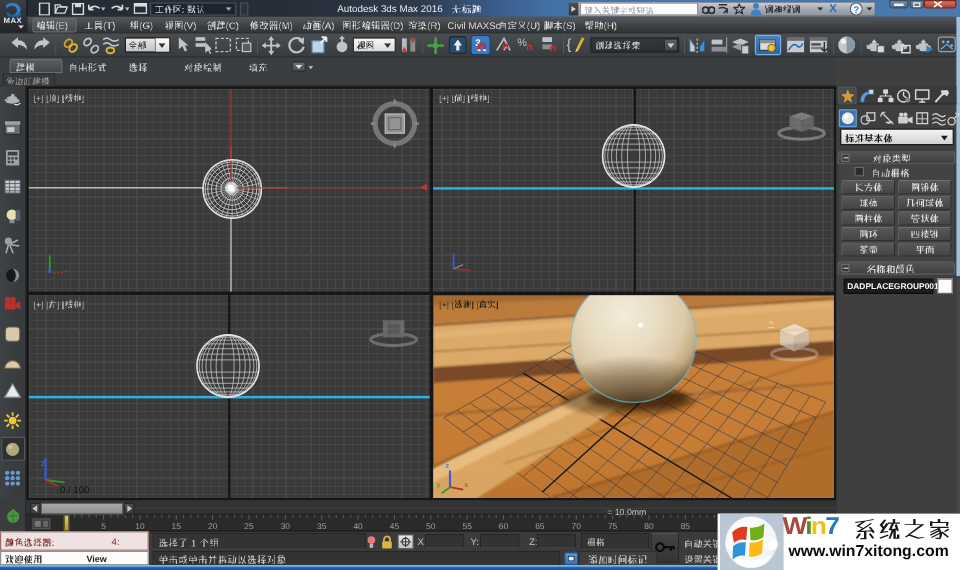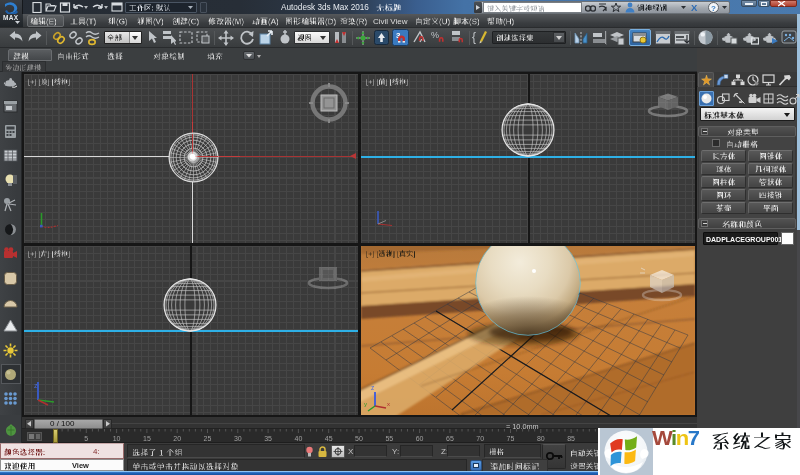--- a/index.html
+++ b/index.html
@@ -131,21 +131,21 @@
     </svg>
     <svg style="position:absolute;left:415px;top:15px;overflow:visible" width="38" height="14">
       <path transform="translate(0,9.2) scale(0.5)" d="M4 -3H12V0H4ZM12 -4H4V-6H12ZM12 -7H4V-9H12ZM8 -13 7 -13 5 -10H4V-11H3V1H4V0H12V1H13V-10H7Z M24 -4H29V-5H24V-7H28V-8H19V-7H23V-1L19 -2L20 -6L19 -6L17 0L18 1L19 -1L26 0H30V-1H27L24 -1ZM24 -13H23V-11H19V-11H17V-8H19V-10H29L28 -8L30 -8L31 -11H24Z M45 0 46 0Q46 -1 45 -1Q44 -2 43 -3Q42 -3 41 -4Q43 -6 44 -8Q45 -10 45 -12H44Q44 -9 40 -5Q38 -7 37 -8Q36 -10 36 -12H35Q35 -10 36 -8Q37 -6 39 -4Q38 -3 37 -2Q35 -1 34 0L35 0Q38 -2 40 -4Q41 -3 42 -2Q42 -2 44 -1ZM41 -10 42 -10 39 -13 38 -13Z M49 -4Q49 -6 50 -8Q50 -10 52 -12H53Q52 -10 51 -8Q50 -6 50 -4Q50 -2 51 0Q52 2 53 3H52Q50 2 50 0Q49 -2 49 -4Z M59 0Q58 0 57 0Q56 -1 55 -2Q55 -3 55 -4V-11H56V-4Q56 -3 57 -2Q58 -1 59 -1Q61 -1 61 -2Q62 -3 62 -4V-11H64V-4Q64 -3 63 -2Q63 -1 61 0Q60 0 59 0Z M69 -4Q69 -2 69 0Q68 2 66 3H65Q66 2 67 0Q68 -2 68 -4Q68 -6 67 -8Q66 -10 65 -12H66Q68 -10 69 -8Q69 -6 69 -4Z" fill="#e6e6e6"></path>
     </svg>
     <svg style="position:absolute;left:453px;top:15px;overflow:visible" width="29" height="14">
       <path transform="translate(0,9.2) scale(0.5)" d="M3 -7H4V-4H3ZM12 -3V-12H13V-3ZM4 -8H3L3 -12H4ZM7 -12V-10H6V-10H7V-7H6V-6H7L6 -1L9 -1L9 0L10 -1L10 -5L8 -5L9 -2L8 -2L8 -6H10V-7H9V-10H10V-10H9V-12ZM12 -12V-12H11V-12H11V-12H11V1H12V-2L15 -2V-12ZM2 -13 1 1 3 1 3 -3H4V0L4 0L3 0L6 1V-13H3L3 -13Z M31 -1 25 -9H31V-10H25V-13H23V-10H17V-9H23L17 -1L18 0L23 -7V-3H20V-2H23V1H25V-2H28V-3H25V-7L30 0Z M33 -4Q33 -6 34 -8Q34 -10 36 -12H37Q36 -10 35 -8Q34 -6 34 -4Q34 -2 35 0Q36 2 37 3H36Q34 2 34 0Q33 -2 33 -4Z M47 -3Q47 -2 46 -1Q45 0 43 0Q39 0 38 -3L40 -3Q40 -2 41 -1Q41 -1 43 -1Q44 -1 45 -2Q46 -2 46 -3Q46 -4 46 -4Q45 -4 45 -4Q44 -5 44 -5Q43 -5 42 -5Q41 -5 40 -6Q40 -6 39 -6Q39 -7 39 -7Q39 -8 39 -8Q39 -10 40 -10Q41 -11 43 -11Q45 -11 46 -11Q47 -10 47 -9L46 -8Q45 -9 45 -10Q44 -10 43 -10Q41 -10 41 -10Q40 -9 40 -8Q40 -8 40 -7Q41 -7 41 -7Q42 -7 43 -6Q44 -6 44 -6Q45 -6 45 -6Q46 -6 46 -5Q46 -5 47 -5Q47 -5 47 -4Q47 -4 47 -3Z M52 -4Q52 -2 52 0Q51 2 49 3H48Q50 2 50 0Q51 -2 51 -4Q51 -6 50 -8Q50 -10 48 -12H49Q51 -10 52 -8Q52 -6 52 -4Z" fill="#e6e6e6"></path>
     </svg>
     <svg style="position:absolute;left:487px;top:15px;overflow:visible" width="30" height="14">
       <path transform="translate(0,9.2) scale(0.5)" d="M3 -5Q4 -6 5 -7H8V-8H5Q5 -9 5 -9H8V-10H5Q5 -11 5 -11H8V-12H5Q5 -12 5 -13H4Q4 -12 4 -12H1V-11H4Q4 -11 4 -10H1V-9H4Q4 -9 4 -8H1V-7H3Q3 -6 2 -5ZM10 -5V-12H13L11 -10L13 -9V-7L11 -7L11 -6L14 -6V-9L13 -10L15 -13H10V-13H9V-5ZM9 -5H7V-4H4V-4H3V0H4V-3H7V1H9V-3H12V-1L10 -1L10 0L13 0V-4H9Z M22 -4V-2L19 -1V-4ZM19 -5V-8H22V-5ZM22 -9H19V-11H22ZM23 -12H19V-12H18V-1L17 0L17 0L24 -2L24 -2L23 -2ZM28 -13 27 -13 26 -10H24V-9H26L25 1L26 1L28 -9H29L29 -1L27 -1L27 0L30 0L31 -10H28Z M33 -4Q33 -6 34 -8Q34 -10 36 -12H37Q36 -10 35 -8Q34 -6 34 -4Q34 -2 35 0Q36 2 37 3H36Q34 2 34 0Q33 -2 33 -4Z M46 0V-5H40V0H39V-11H40V-6H46V-11H48V0Z M53 -4Q53 -2 53 0Q52 2 50 3H49Q50 2 51 0Q52 -2 52 -4Q52 -6 51 -8Q50 -10 49 -12H50Q52 -10 53 -8Q53 -6 53 -4Z" fill="#e6e6e6"></path>
     </svg>
-    <div class="ab" style="left:373px;top:16.5px;font-size:8px;color:#dcdcdc">Civil View</div>
+    <div class="ab" style="left:373px;top:16.5px;font-size:8px;color:#dcdcdc">Civil MAXSc</div>
     <div style="position:absolute;left:0px;top:28px;width:800px;height:20px;background:linear-gradient(180deg,#4b4e51,#404345 60%,#393c3e);border-bottom:1px solid #292b2d"></div>
     <svg class="ab" style="left:8px;top:30px" width="16" height="14" viewBox="0 0 16 14">
       <path d="M1.5 5.5 L7 1 L7 3.5 Q14 3.5 14.5 11.5 Q12 7.5 7 7.5 L7 10z" fill="#c0c4c8"></path>
     </svg>
     <svg class="ab" style="left:27px;top:30px" width="16" height="14" viewBox="0 0 16 14">
       <path d="M14.5 5.5 L9 1 L9 3.5 Q2 3.5 1.5 11.5 Q4 7.5 9 7.5 L9 10z" fill="#c0c4c8"></path>
     </svg>
     <div style="position:absolute;left:46px;top:31px;width:1px;height:14px;background:#2e3032;border-right:1px solid #55585a"></div>
     <svg class="ab" style="left:52px;top:31px" width="14" height="14" viewBox="0 0 14 14">
       <ellipse cx="5" cy="5" rx="3.6" ry="2.6" transform="rotate(-45 5 5)" fill="none" stroke="#c8a028" stroke-width="1.6"></ellipse>
@@ -763,21 +763,21 @@
     <svg class="ab" style="left:4px;top:423px" width="14" height="14">
       <path d="M7 1 C8.8 3.5 12 3.5 12 7.5 C12 11 9.5 12.8 7 12.8 C4.5 12.8 2 11 2 7.5 C2 3.5 5.2 3.5 7 1z" fill="#4e9440"></path>
       <path d="M7 3 L7 12.5 M3.5 7 L10.5 7" stroke="#2e6a24" stroke-width=".7"></path>
     </svg>
     <div style="position:absolute;left:22px;top:417px;width:675px;height:12px;background:#333333;border-bottom:1px solid #222"></div>
     <div style="position:absolute;left:25px;top:418.5px;width:9px;height:10px;background:linear-gradient(180deg,#4e4e4e,#3c3c3c);border:1px solid #282828;border-radius:1px"></div>
     <svg class="ab" style="left:27px;top:421px" width="5" height="6">
       <path d="M4 0 L0 2.8 L4 5.6z" fill="#c8c8c8"></path>
     </svg>
     <div style="position:absolute;left:34px;top:418.5px;width:69px;height:10px;background:linear-gradient(180deg,#a8a8a8,#8e8e8e);border:1px solid #5e5e5e;border-radius:1px"></div>
-    <div class="ab" style="left:50px;top:419px;font-size:8px;color:#111">0 / 100</div>
+    <div class="ab" style="left:50px;top:404px;font-size:8px;color:#111">0 / 100</div>
     <div style="position:absolute;left:103px;top:418.5px;width:9px;height:10px;background:linear-gradient(180deg,#4e4e4e,#3c3c3c);border:1px solid #282828;border-radius:1px"></div>
     <svg class="ab" style="left:106px;top:421px" width="5" height="6">
       <path d="M0 0 L4 2.8 L0 5.6z" fill="#c8c8c8"></path>
     </svg>
     <div style="position:absolute;left:112px;top:423px;width:585px;height:1px;background:#2a2a2a;border-bottom:1px solid #444"></div>
     <div style="position:absolute;left:22px;top:429px;width:675px;height:14px;background:#2a2a2a;border-bottom:1px solid #1e1e1e"></div>
     <div style="position:absolute;left:27px;top:432px;width:15px;height:9px;background:#3e3e3e;border:1px solid #555"></div>
     <div style="position:absolute;left:29px;top:434px;width:5px;height:5px;background:#777"></div>
     <div style="position:absolute;left:36px;top:434px;width:4px;height:5px;background:#666"></div>
     <svg class="ab" style="left:22px;top:429px" width="675" height="14">
@@ -880,12 +880,13 @@
         <path d="M10 13 C14 9.5 19 8.5 23 10 L21 20.5 C17 19 13.5 19.5 10.5 22z" fill="#e03a20"></path>
         <path d="M25 10.5 C29 11.5 33.5 11 37.5 8.5 L35.5 19.5 C32 21.5 28 22 24.5 21z" fill="#73ae18"></path>
         <path d="M9.5 24.5 C13 22 17 21.5 20.5 22.5 L18.5 33.5 C15 32.5 11.5 33 8 35.5z" fill="#2e94d8"></path>
         <path d="M23.5 23 C27 24 31.5 23.5 35 21.5 L33 33 C29.5 35 25.5 35.5 22 34.5z" fill="#fcb913"></path>
       </g>
     </svg>
     <div class="ab" style="left:652px;top:427px;font-size:22px;font-weight:bold;letter-spacing:-1.5px;font-family:'Liberation Serif',serif;transform:scaleY(.92);transform-origin:top left"><span style="color:#a5493c">W</span><span style="color:#5a8a28">i</span><span style="color:#eec414">n</span><span style="color:#2878c8">7</span></div>
     <svg style="position:absolute;left:711px;top:426px;overflow:visible" width="85" height="33">
       <path transform="translate(0,22.4) scale(0.5)" d="M12 0 12 2 22 2V-11L31 -11L33 -8L36 -10L29 -19L26 -18L30 -13L13 -12L31 -24L29 -25L17 -17L10 -20L21 -28L34 -30L34 -32L19 -29L19 -29L19 -29L3 -27L4 -25L15 -27L5 -20L15 -16L5 -10L18 -10V0ZM32 1 35 0 29 -8 26 -7ZM7 1 13 -7 10 -8 4 0Z M62 1 67 -11V1H77V-6H73V-1H71V-14L72 -14L73 -12L76 -12L73 -23L69 -22L71 -16L64 -15L68 -24H78V-26H70V-32H66V-26H58V-24H64L59 -13L64 -13L59 1ZM45 1 59 -4 58 -6 44 -1ZM44 -8 58 -10 58 -12 50 -11 59 -24 55 -25 51 -19 49 -22 55 -30 52 -31 44 -22 49 -16Z M95 -6 119 -23H104V-32H100V-23H86V-22H112L86 -2L88 -1L93 -4L108 1L119 -1L118 -2L109 -1Z M154 -10 160 -14 158 -16 151 -11ZM149 -11 147 -10Q146 -13 144 -16L147 -17L146 -17H159V-19H129V-17H142L128 -10L129 -9L141 -14L142 -13L128 -6L129 -4L143 -11Q143 -11 144 -9L130 -2L131 0L144 -7Q144 -6 144 -5Q144 -2 143 0L137 -1L137 1L145 2Q148 -1 148 -6Q148 -7 148 -8L157 -1L160 -2ZM155 -25 155 -20 158 -20 159 -27H145V-32H141V-27H132V-28H128V-20H132V-25Z" fill="#14181a"></path>
     </svg>
+    <div class="ab" style="left:657px;top:451px;font-size:13.2px;font-weight:bold;color:#0a0a0a;font-family:'Liberation Sans'">www.win7xitong.com</div>
   </div>
 </body></html>

